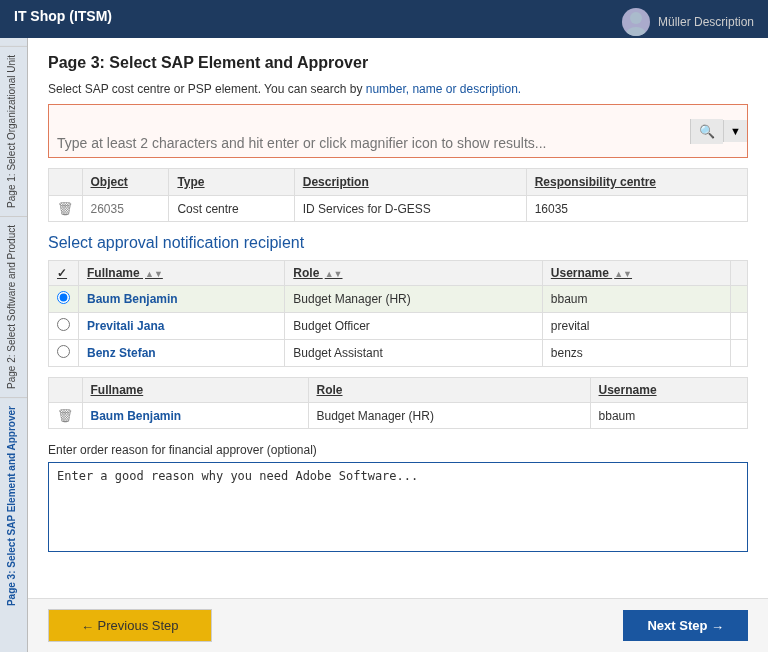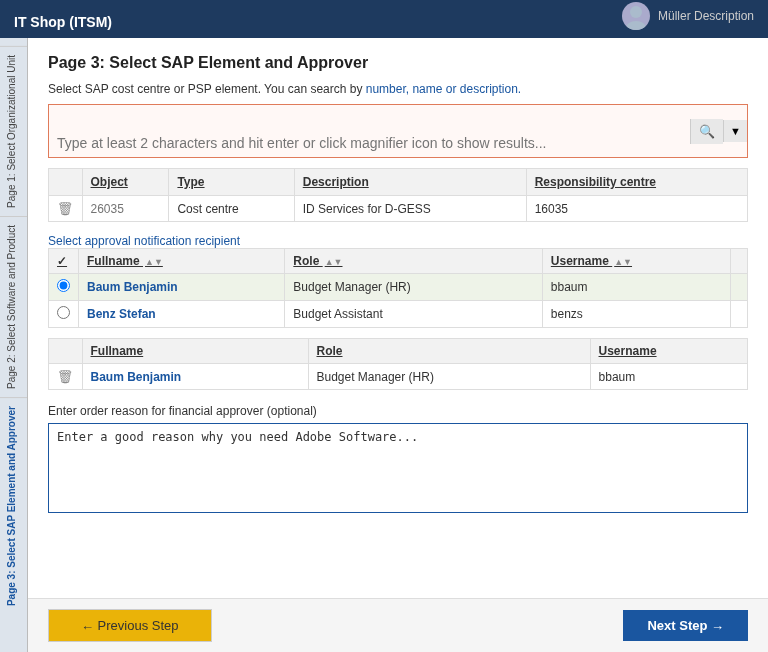--- a/index.html
+++ b/index.html
@@ -3,21 +3,21 @@
   <meta charset="utf-8">
   <style>
     * { box-sizing: border-box; margin: 0; padding: 0; }
     body { font-family: Arial, sans-serif; font-size: 13px; background: #f0f0f0; width: 768px; height: 652px; overflow: hidden; }
 
     
     .header {
       background: #1e3a5f;
       color: white;
       display: flex;
-      align-items: flex-end;
+      align-items: flex-start;
       justify-content: space-between;
       padding: 8px 14px;
       height: 38px;
     }
     .header-title { font-size: 14px; font-weight: bold; color: white; }
     .header-user { display: flex; align-items: center; gap: 8px; font-size: 12px; color: #ccc; }
     .avatar {
       width: 28px; height: 28px; border-radius: 50%;
       background: #aac; display: flex; align-items: center; justify-content: center;
       font-size: 11px; color: #333; overflow: hidden;
@@ -130,22 +130,23 @@
     table tbody td {
       padding: 5px 8px;
       border: 1px solid #ddd;
       color: #333;
     }
     table tbody td a, table tbody td .link { color: #737373; text-decoration: none; }
     .trash-icon { color: #888; font-size: 13px; }
 
     
     .section-label {
-      font-size: 12px;
+      font-size: 16px;
       color: #1a56a0;
+      margin-bottom: 8px;
       font-weight: normal;
     }
 
     
     .approver-table {
       width: 100%;
       border-collapse: collapse;
       font-size: 12px;
       border: 1px solid #ddd;
       margin-bottom: 10px;
@@ -329,20 +330,27 @@
         <tbody>
           <tr class="selected">
             <td class="radio-cell"><input type="radio" name="approver" checked="" style=""></td>
             <td><a class="name-link" href="#">Baum Benjamin</a></td>
             <td>Budget Manager (HR)</td>
             <td>bbaum</td>
             <td></td>
           </tr>
           <tr>
             <td class="radio-cell"><input type="radio" name="approver" style=""></td>
+            <td><a class="name-link" href="#">Previtali Jana</a></td>
+            <td>Budget Officer</td>
+            <td>prevital</td>
+            <td></td>
+          </tr>
+          <tr>
+            <td class="radio-cell"><input type="radio" name="approver" style=""></td>
             <td><a class="name-link" href="#">Benz Stefan</a></td>
             <td>Budget Assistant</td>
             <td>benzs</td>
             <td></td>
           </tr>
         </tbody>
       </table>
 
       
       <table class="selected-approver-table">

